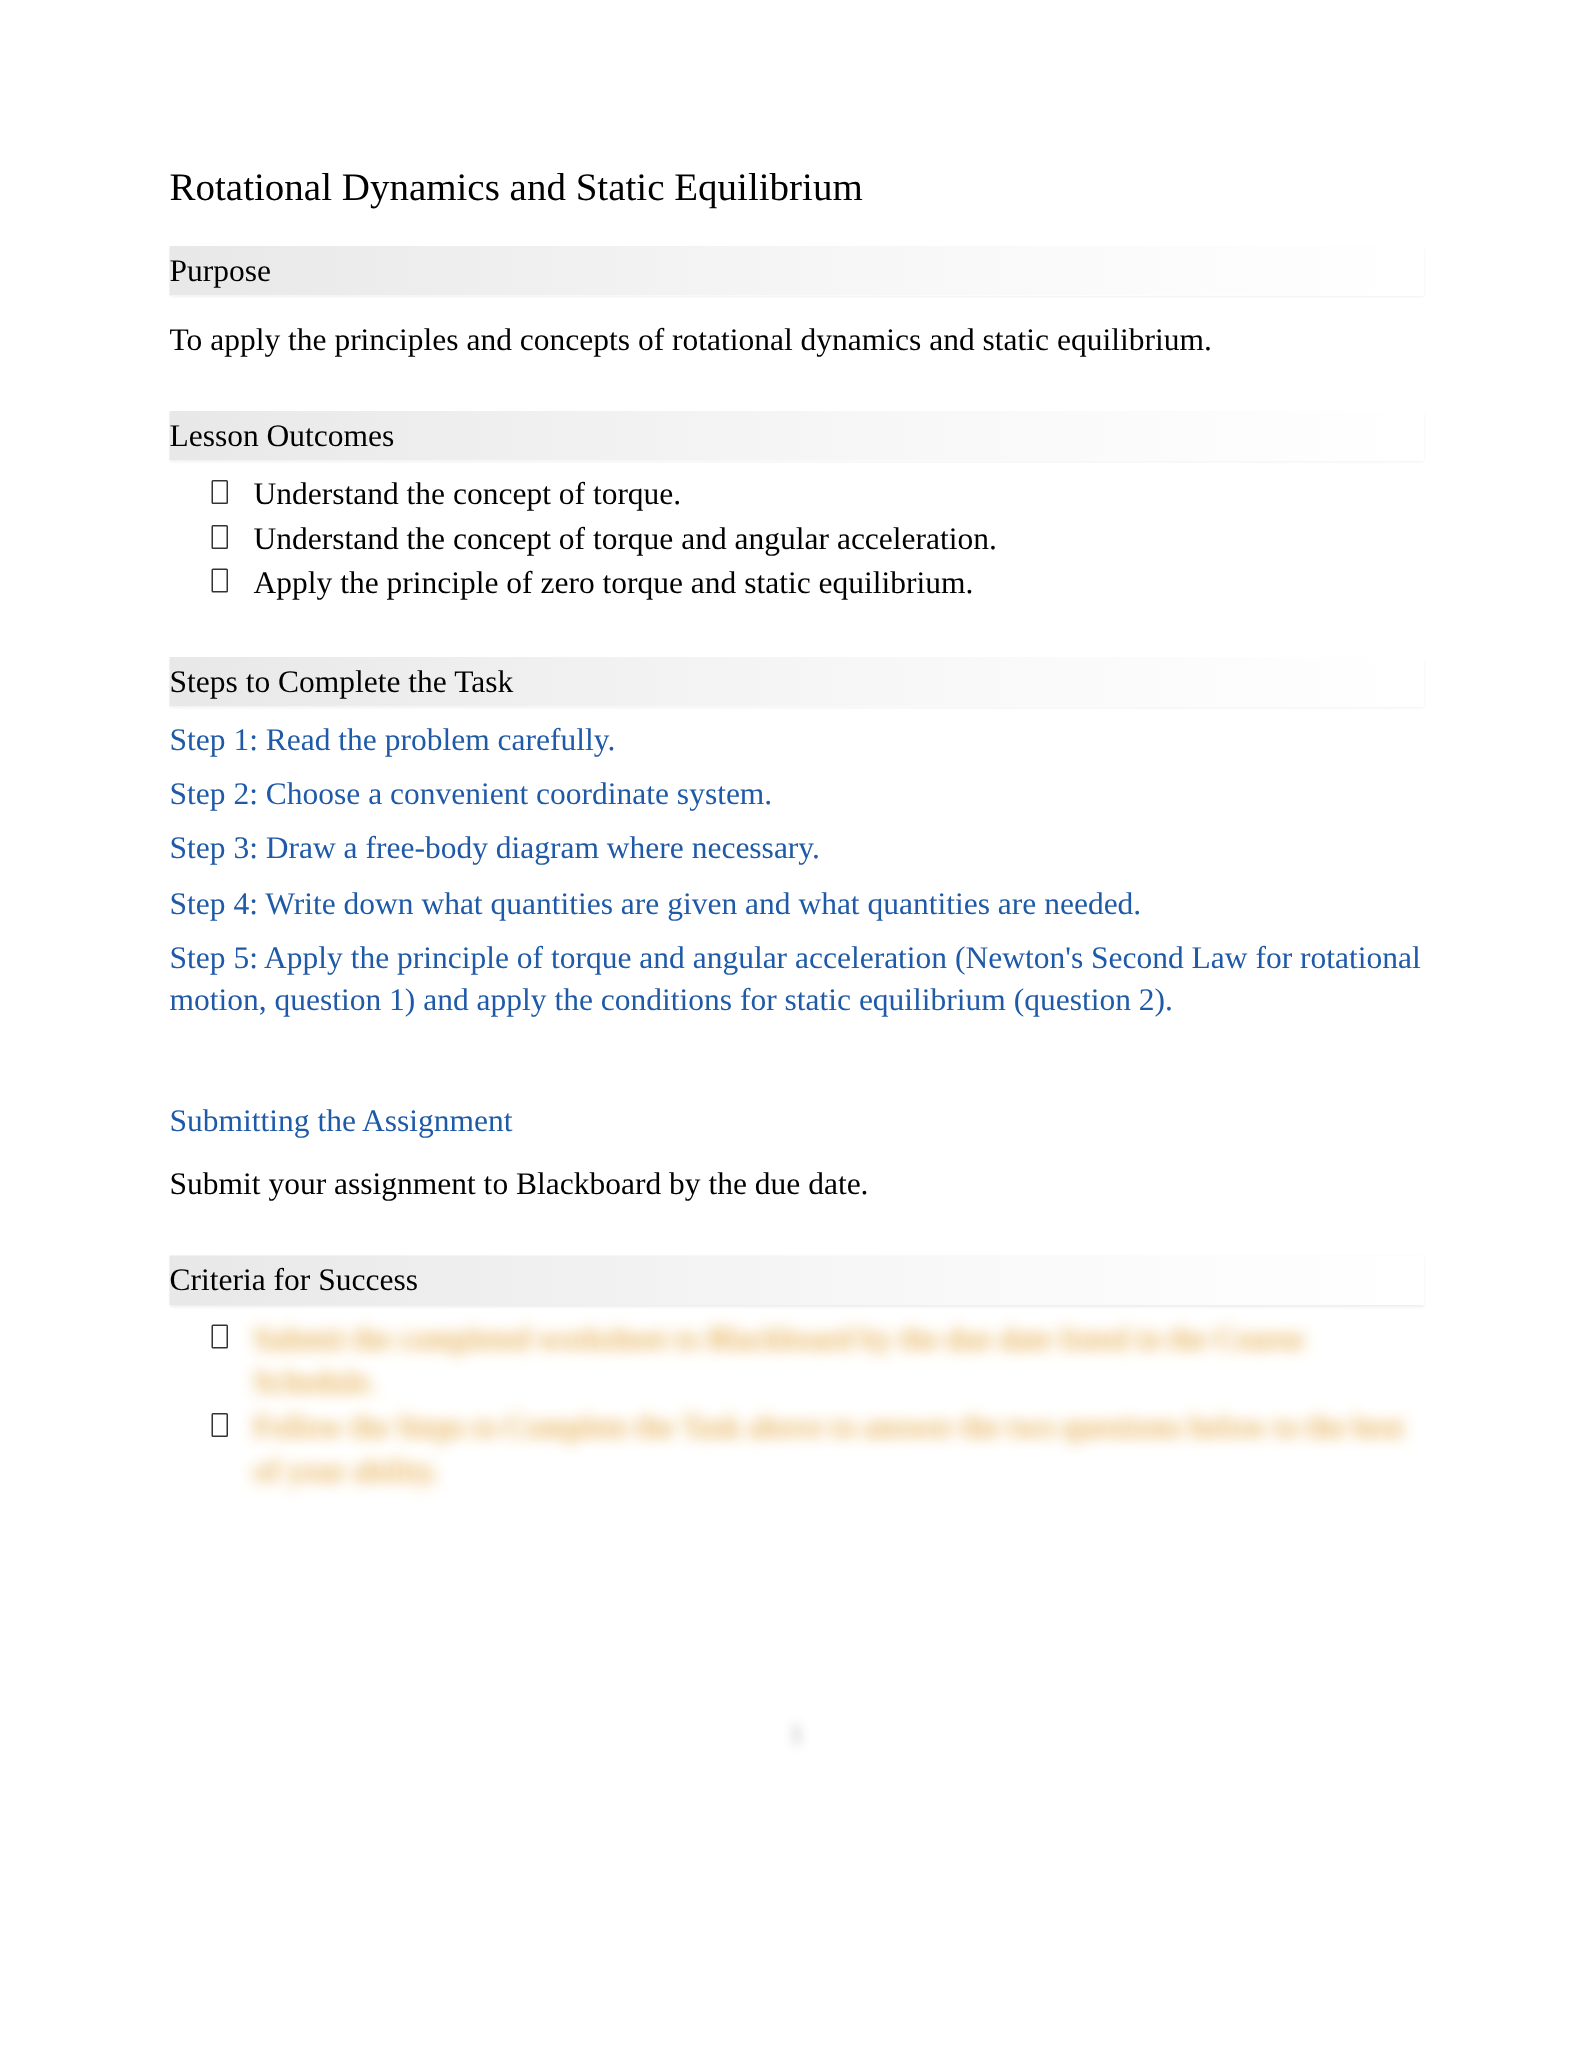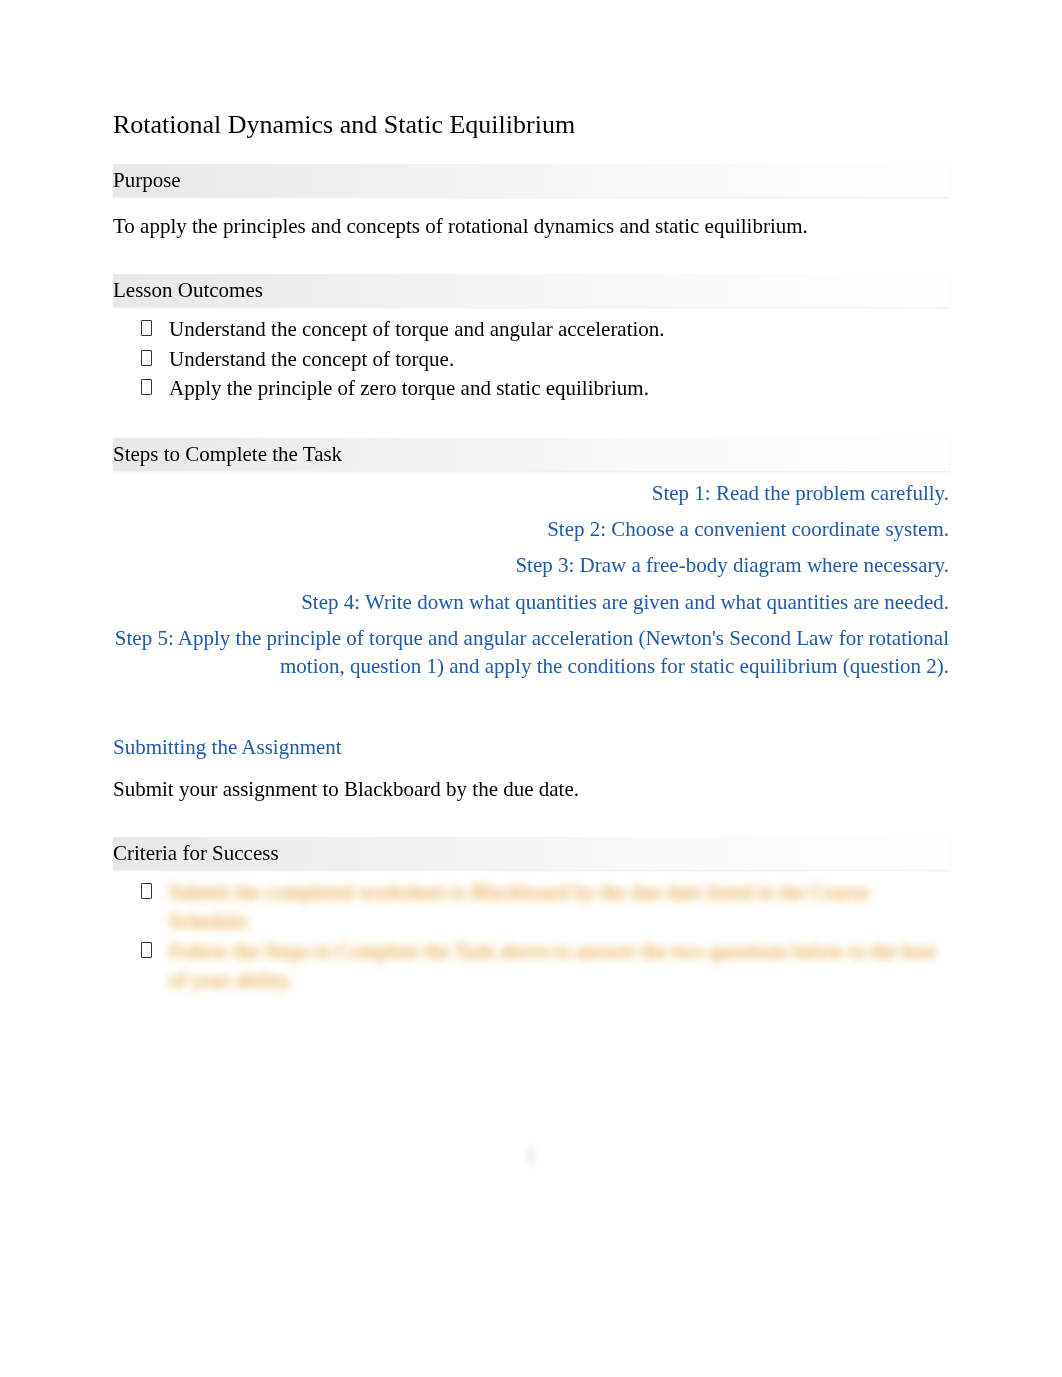--- a/index.html
+++ b/index.html
@@ -52,21 +52,20 @@
       top: 5px;
       width: 9px;
       height: 14px;
       border: 1px solid #333;
       border-radius: 1px;
       background: #fff;
     }
     .steps-block {
       margin-top: 6px;
       margin-bottom: 54px;
-      text-align: right;
     }
     .step-line {
       color: #1f5aa8;
       font-size: 21px;
       line-height: 1.35;
       margin-bottom: 8px;
     }
     .step-line.tight {
       margin-bottom: 2px;
     }
@@ -114,22 +113,22 @@
 </head>
 <body>
 
 <h1 class="doc-title">Rotational Dynamics and Static Equilibrium</h1>
 
 <h2 class="section-heading">Purpose</h2>
 <p class="body-text">To apply the principles and concepts of rotational dynamics and static equilibrium.</p>
 
 <h2 class="section-heading">Lesson Outcomes</h2>
 <ul class="outcome-list">
+  <li>Understand the concept of torque.</li>
   <li>Understand the concept of torque and angular acceleration.</li>
-  <li>Understand the concept of torque.</li>
   <li>Apply the principle of zero torque and static equilibrium.</li>
 </ul>
 
 <h2 class="section-heading">Steps to Complete the Task</h2>
 <div class="steps-block">
   <p class="step-line">Step 1: Read the problem carefully.</p>
   <p class="step-line">Step 2: Choose a convenient coordinate system.</p>
   <p class="step-line">Step 3: Draw a free-body diagram where necessary.</p>
   <p class="step-line">Step 4: Write down what quantities are given and what quantities are needed.</p>
   <p class="step-line tight">Step 5: Apply the principle of torque and angular acceleration (Newton's Second Law for rotational motion, question 1) and apply the conditions for static equilibrium (question 2).</p>

